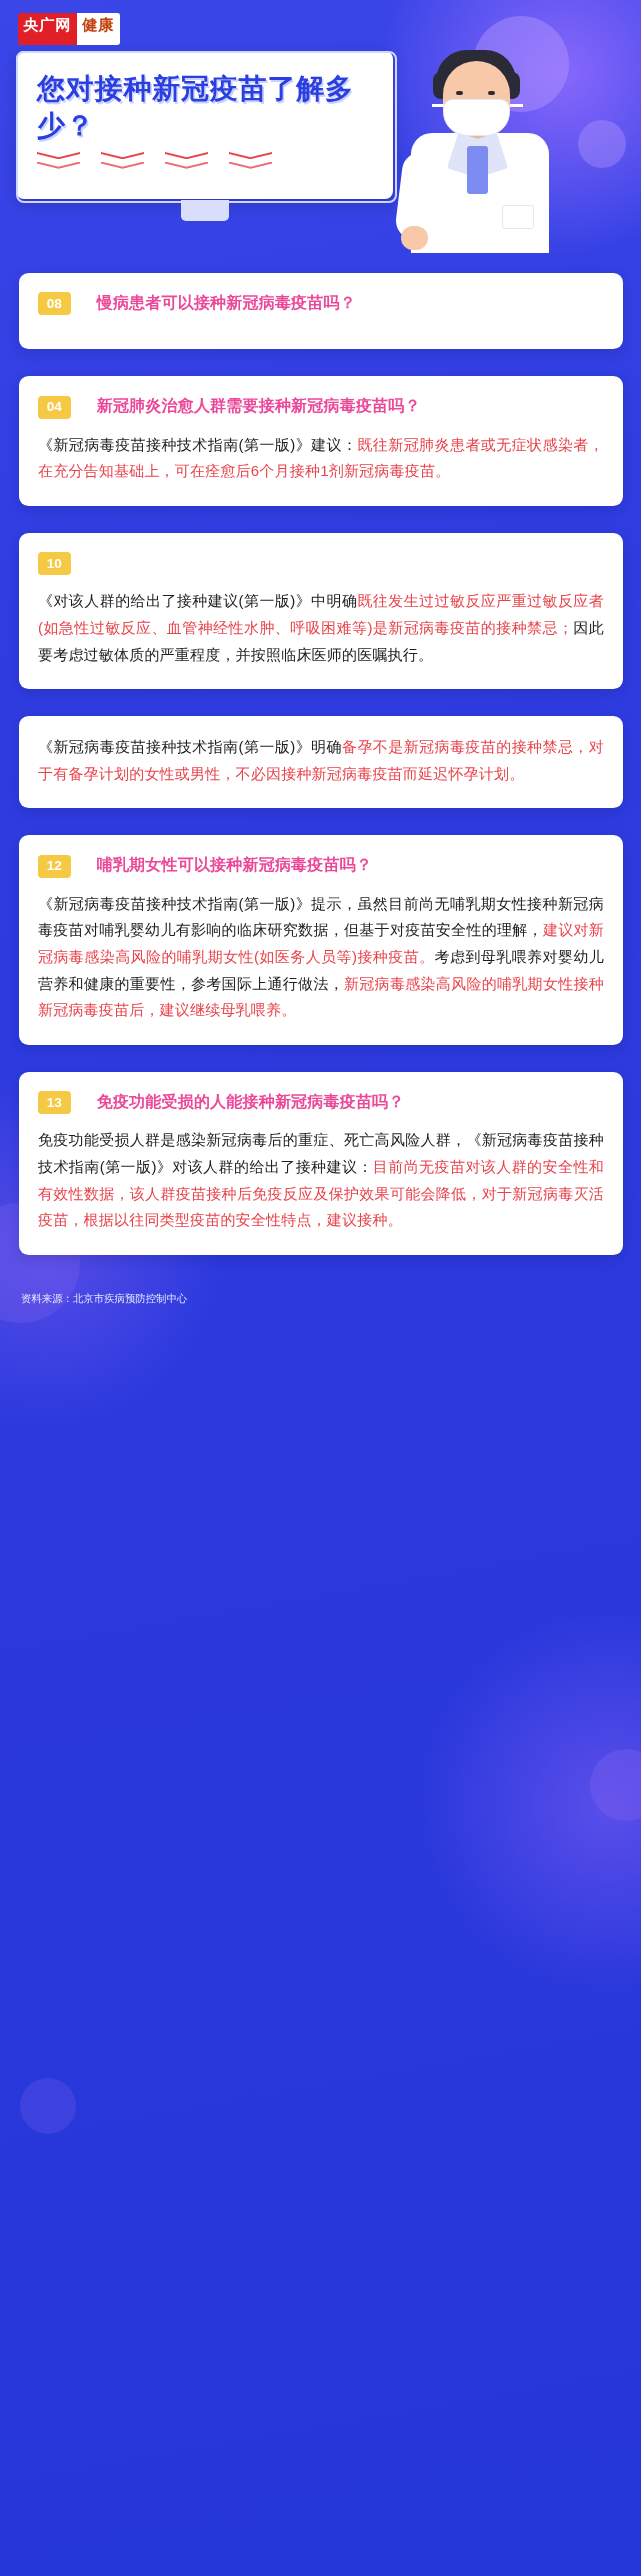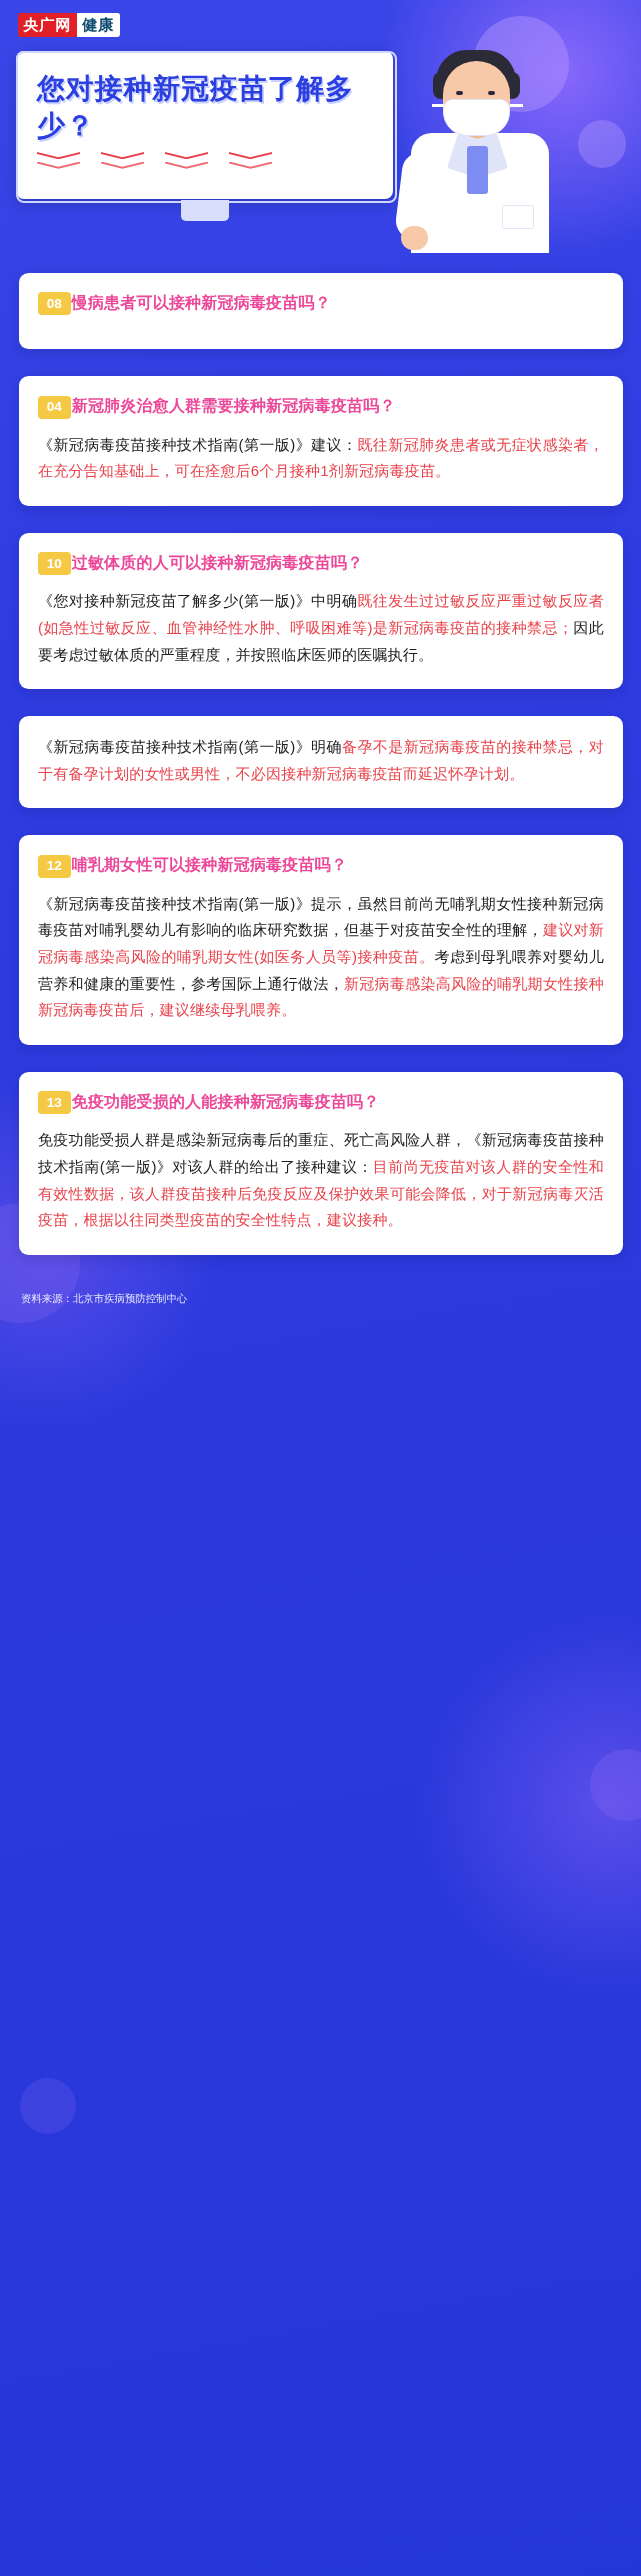--- a/index.html
+++ b/index.html
@@ -27,25 +27,25 @@
   .b1 { width: 96px; height: 96px; left: 473px; top: 16px; background: rgba(180,150,255,0.45); }
   .b2 { width: 48px;  height: 48px;  left: 578px; top: 120px; background: rgba(190,160,255,0.35); }
   .b3 { width: 32px;  height: 32px;  left: 433px; top: 140px; background: rgba(190,160,255,0.25); }
   .b4 { width: 120px; height: 120px; left: -40px; top: 1203px; background: rgba(120,95,235,0.35); }
   .b5 { width: 72px;  height: 72px;  left: 590px; top: 1749px; background: rgba(130,100,240,0.35); }
   .b6 { width: 56px;  height: 56px;  left: 20px;  top: 2078px; background: rgba(120,95,235,0.28); }
 
   
   .logo-wrap {
     position: absolute; left: 17.6px; top: 13px; z-index: 5;
-    display: flex; align-items: stretch; height: 24px;
+    display: flex; align-items: stretch; height: 32px;
     font-weight: bold; font-size: 15.2px; line-height: 24px;
   }
   .logo-a { background: #e01f27; color: #fff; padding: 0 5.6px; border-radius: 2.4px 0 0 2.4px; letter-spacing: 0.8px; }
-  .logo-b { background: #ffffff; color: #0c4a6e; padding: 0 5.6px; border-radius: 0 2.4px 2.4px 0; letter-spacing: 0.8px; }
+  .logo-b { background: #ffffff; color: #c2410c; padding: 0 5.6px; border-radius: 0 2.4px 2.4px 0; letter-spacing: 0.8px; }
 
   
   .hero { position: relative; height: 273px; z-index: 3; }
   .hero-board {
     position: absolute; left: 16px; top: 51px; width: 377px; height: 148px;
     background: #ffffff; border-radius: 8px;
     box-shadow: 0 4.8px 14.4px rgba(0,0,0,0.18);
   }
   .hero-board:before {
     content: ""; position: absolute; left: 0; top: 0; width: 100%; height: 100%;
@@ -93,21 +93,21 @@
   
   .cards { position: relative; z-index: 3; padding: 0 19px 8px; }
   .card {
     background: #ffffff;
     border-radius: 9.6px;
     margin-bottom: 27px;
     padding: 17.6px 19px 21px;
     box-shadow: 0 4px 13px rgba(10,20,90,0.18);
     position: relative;
   }
-  .q-row { display: flex; align-items: flex-start; gap: 1px; margin-bottom: 13px; }
+  .q-row { display: flex; align-items: flex-start; gap: 26px; margin-bottom: 13px; }
   .q-num {
     flex: 0 0 auto;
     background: #f6c945; color: #ffffff; font-weight: bold;
     font-size: 13.6px; border-radius: 4px; padding: 2.4px 8.8px; line-height: 1.35;
     margin-top: 1.6px;
   }
   .q-text {
     color: #ec4899; font-weight: bold; font-size: 16px; line-height: 1.45;
     letter-spacing: 0.2px;
   }
@@ -196,23 +196,22 @@
     <div class="q-row">
       <span class="q-num">04</span>
       <span class="q-text">新冠肺炎治愈人群需要接种新冠病毒疫苗吗？</span>
     </div>
     <div class="a-text"><span>《新冠病毒疫苗接种技术指南(第一版)》建议：</span><span class="hl">既往新冠肺炎患者或无症状感染者，在充分告知基础上，可在痊愈后6个月接种1剂新冠病毒疫苗。</span></div>
   </div>
 
   <div class="card">
     <div class="q-row">
       <span class="q-num">10</span>
-      <span class="q-text">过敏体质的人可以接种新冠病毒疫苗吗？</span>
-    </div>
-    <div class="a-text"><span>《您对接种新冠疫苗了解多少(第一版)》中明确</span><span class="hl">既往发生过过敏反应严重过敏反应者(如急性过敏反应、血管神经性水肿、呼吸困难等)是新冠病毒疫苗的接种禁忌；</span><span>因此要考虑过敏体质的严重程度，并按照临床医师的医嘱执行。</span></div>
+    </div>
+    <div class="a-text"><span>《对该人群的给出了接种建议(第一版)》中明确</span><span class="hl">既往发生过过敏反应严重过敏反应者(如急性过敏反应、血管神经性水肿、呼吸困难等)是新冠病毒疫苗的接种禁忌；</span><span>因此要考虑过敏体质的严重程度，并按照临床医师的医嘱执行。</span></div>
   </div>
 
   <div class="card">
     <div class="a-text"><span>《新冠病毒疫苗接种技术指南(第一版)》明确</span><span class="hl">备孕不是新冠病毒疫苗的接种禁忌，对于有备孕计划的女性或男性，不必因接种新冠病毒疫苗而延迟怀孕计划。</span></div>
   </div>
 
   <div class="card">
     <div class="q-row">
       <span class="q-num">12</span>
       <span class="q-text">哺乳期女性可以接种新冠病毒疫苗吗？</span>

